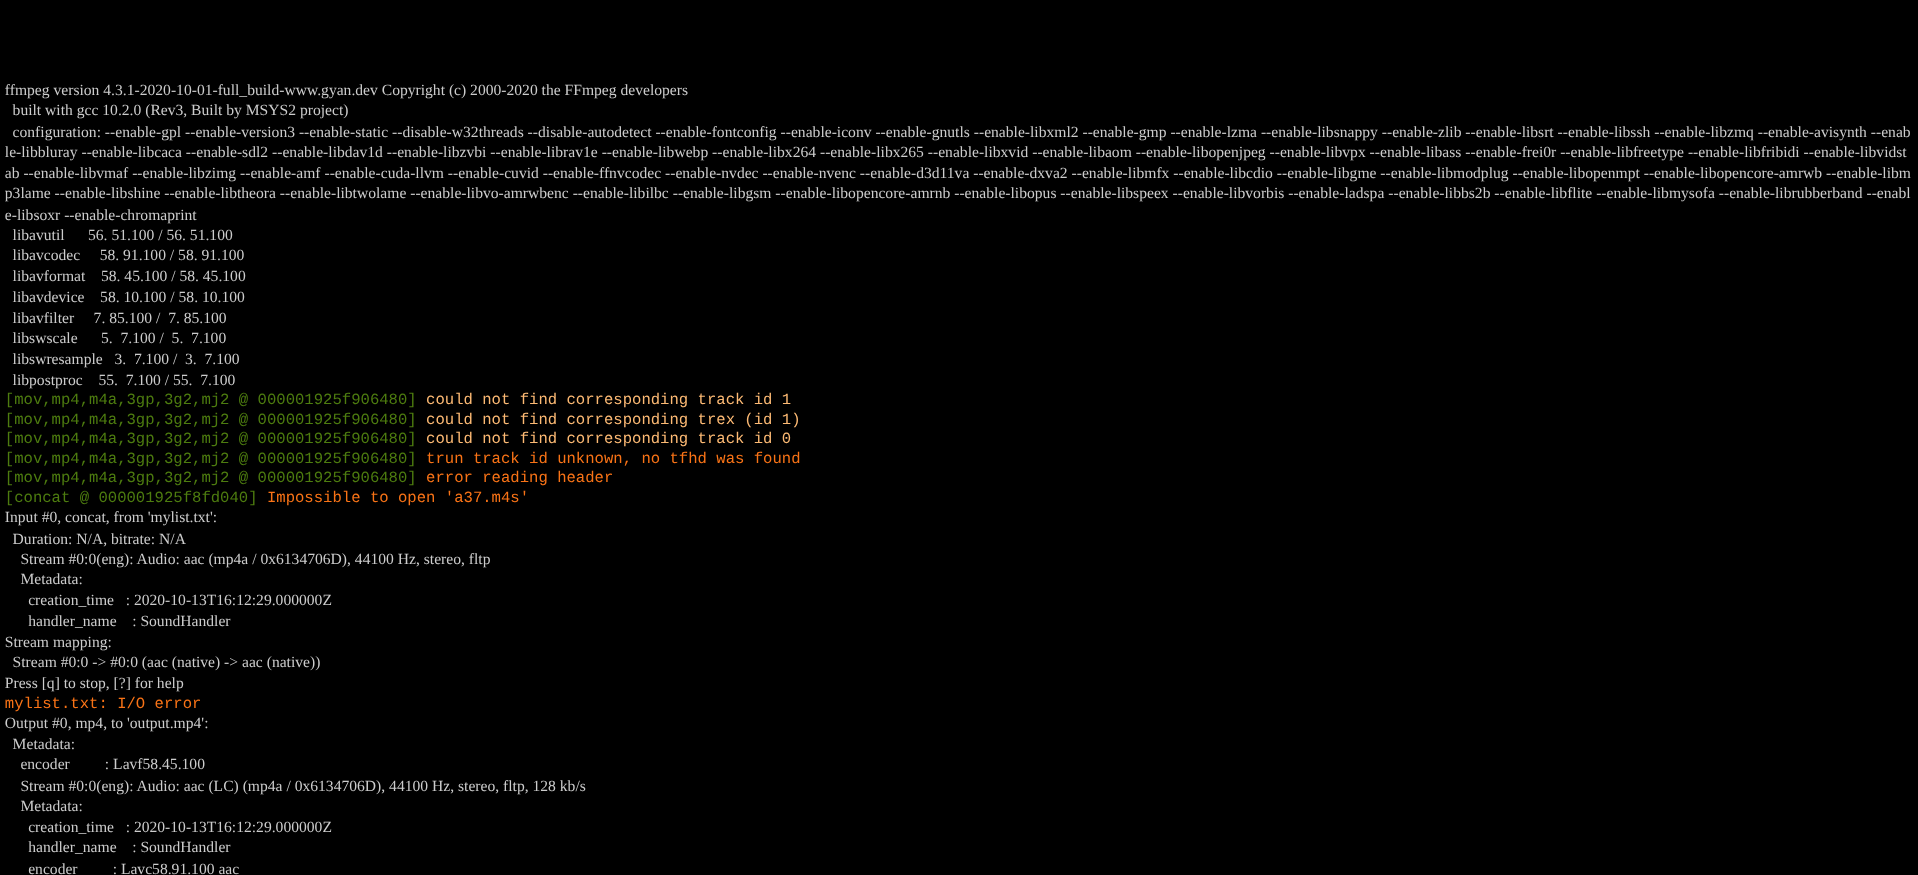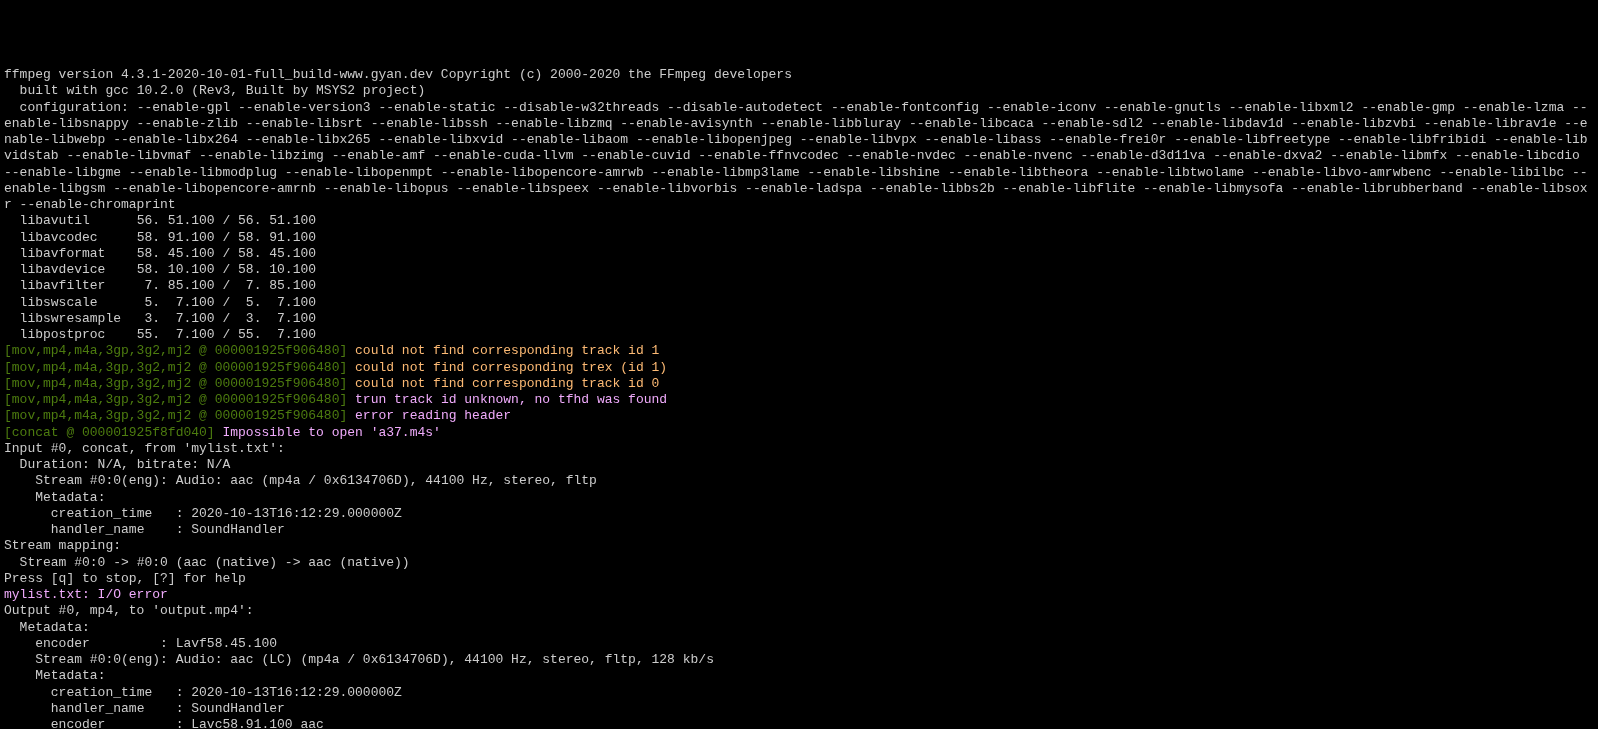--- a/index.html
+++ b/index.html
@@ -16,24 +16,24 @@
       white-space: pre-wrap;
       word-break: break-all;
       padding: 2px 4px;
       width: 1598px;
       height: 729px;
       overflow: hidden;
     }
     .term-line {
       display: block;
     }
-    .c-white { color: #cccccc; }
+    .c-white { color: #cccccc; font-family: Liberation Serif, serif; }
     .c-yellow { color: #fdba74; }
     .c-magenta { color: #4d7c0f; }
-    .c-red { color: #f0abfc; }
+    .c-red { color: #f97316; }
   </style>
 </head>
 <body>
 
 
 
 <div id="terminal"><span class="term-line"><span class="c-white">ffmpeg version 4.3.1-2020-10-01-full_build-www.gyan.dev Copyright (c) 2000-2020 the FFmpeg developers</span></span><span class="term-line"><span class="c-white">  built with gcc 10.2.0 (Rev3, Built by MSYS2 project)</span></span><span class="term-line"><span class="c-white">  configuration: --enable-gpl --enable-version3 --enable-static --disable-w32threads --disable-autodetect --enable-fontconfig --enable-iconv --enable-gnutls --enable-libxml2 --enable-gmp --enable-lzma --enable-libsnappy --enable-zlib --enable-libsrt --enable-libssh --enable-libzmq --enable-avisynth --enable-libbluray --enable-libcaca --enable-sdl2 --enable-libdav1d --enable-libzvbi --enable-librav1e --enable-libwebp --enable-libx264 --enable-libx265 --enable-libxvid --enable-libaom --enable-libopenjpeg --enable-libvpx --enable-libass --enable-frei0r --enable-libfreetype --enable-libfribidi --enable-libvidstab --enable-libvmaf --enable-libzimg --enable-amf --enable-cuda-llvm --enable-cuvid --enable-ffnvcodec --enable-nvdec --enable-nvenc --enable-d3d11va --enable-dxva2 --enable-libmfx --enable-libcdio --enable-libgme --enable-libmodplug --enable-libopenmpt --enable-libopencore-amrwb --enable-libmp3lame --enable-libshine --enable-libtheora --enable-libtwolame --enable-libvo-amrwbenc --enable-libilbc --enable-libgsm --enable-libopencore-amrnb --enable-libopus --enable-libspeex --enable-libvorbis --enable-ladspa --enable-libbs2b --enable-libflite --enable-libmysofa --enable-librubberband --enable-libsoxr --enable-chromaprint</span></span><span class="term-line"><span class="c-white">  libavutil      56. 51.100 / 56. 51.100</span></span><span class="term-line"><span class="c-white">  libavcodec     58. 91.100 / 58. 91.100</span></span><span class="term-line"><span class="c-white">  libavformat    58. 45.100 / 58. 45.100</span></span><span class="term-line"><span class="c-white">  libavdevice    58. 10.100 / 58. 10.100</span></span><span class="term-line"><span class="c-white">  libavfilter     7. 85.100 /  7. 85.100</span></span><span class="term-line"><span class="c-white">  libswscale      5.  7.100 /  5.  7.100</span></span><span class="term-line"><span class="c-white">  libswresample   3.  7.100 /  3.  7.100</span></span><span class="term-line"><span class="c-white">  libpostproc    55.  7.100 / 55.  7.100</span></span><span class="term-line"><span class="c-magenta">[mov,mp4,m4a,3gp,3g2,mj2 @ 000001925f906480] </span><span class="c-yellow">could not find corresponding track id 1</span></span><span class="term-line"><span class="c-magenta">[mov,mp4,m4a,3gp,3g2,mj2 @ 000001925f906480] </span><span class="c-yellow">could not find corresponding trex (id 1)</span></span><span class="term-line"><span class="c-magenta">[mov,mp4,m4a,3gp,3g2,mj2 @ 000001925f906480] </span><span class="c-yellow">could not find corresponding track id 0</span></span><span class="term-line"><span class="c-magenta">[mov,mp4,m4a,3gp,3g2,mj2 @ 000001925f906480] </span><span class="c-red">trun track id unknown, no tfhd was found</span></span><span class="term-line"><span class="c-magenta">[mov,mp4,m4a,3gp,3g2,mj2 @ 000001925f906480] </span><span class="c-red">error reading header</span></span><span class="term-line"><span class="c-magenta">[concat @ 000001925f8fd040] </span><span class="c-red">Impossible to open 'a37.m4s'</span></span><span class="term-line"><span class="c-white">Input #0, concat, from 'mylist.txt':</span></span><span class="term-line"><span class="c-white">  Duration: N/A, bitrate: N/A</span></span><span class="term-line"><span class="c-white">    Stream #0:0(eng): Audio: aac (mp4a / 0x6134706D), 44100 Hz, stereo, fltp</span></span><span class="term-line"><span class="c-white">    Metadata:</span></span><span class="term-line"><span class="c-white">      creation_time   : 2020-10-13T16:12:29.000000Z</span></span><span class="term-line"><span class="c-white">      handler_name    : SoundHandler</span></span><span class="term-line"><span class="c-white">Stream mapping:</span></span><span class="term-line"><span class="c-white">  Stream #0:0 -&gt; #0:0 (aac (native) -&gt; aac (native))</span></span><span class="term-line"><span class="c-white">Press [q] to stop, [?] for help</span></span><span class="term-line"><span class="c-red">mylist.txt: I/O error</span></span><span class="term-line"><span class="c-white">Output #0, mp4, to 'output.mp4':</span></span><span class="term-line"><span class="c-white">  Metadata:</span></span><span class="term-line"><span class="c-white">    encoder         : Lavf58.45.100</span></span><span class="term-line"><span class="c-white">    Stream #0:0(eng): Audio: aac (LC) (mp4a / 0x6134706D), 44100 Hz, stereo, fltp, 128 kb/s</span></span><span class="term-line"><span class="c-white">    Metadata:</span></span><span class="term-line"><span class="c-white">      creation_time   : 2020-10-13T16:12:29.000000Z</span></span><span class="term-line"><span class="c-white">      handler_name    : SoundHandler</span></span><span class="term-line"><span class="c-white">      encoder         : Lavc58.91.100 aac</span></span></div>
 
 
 

